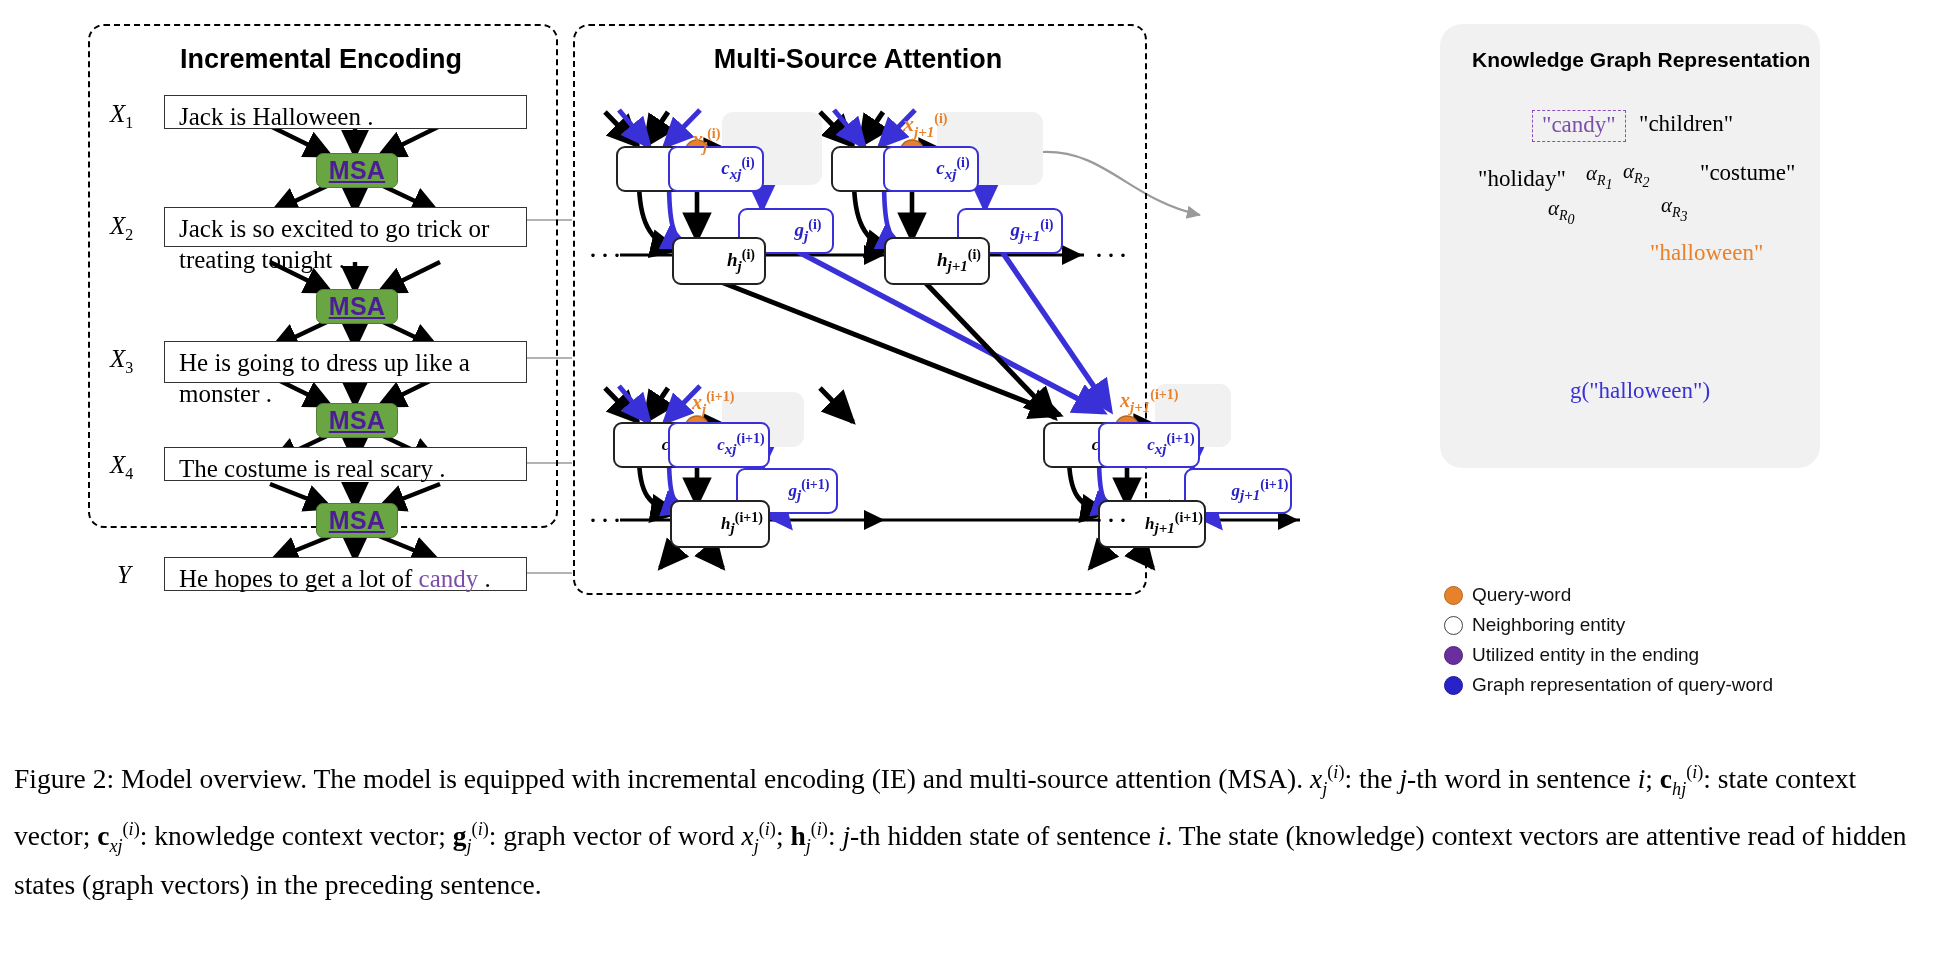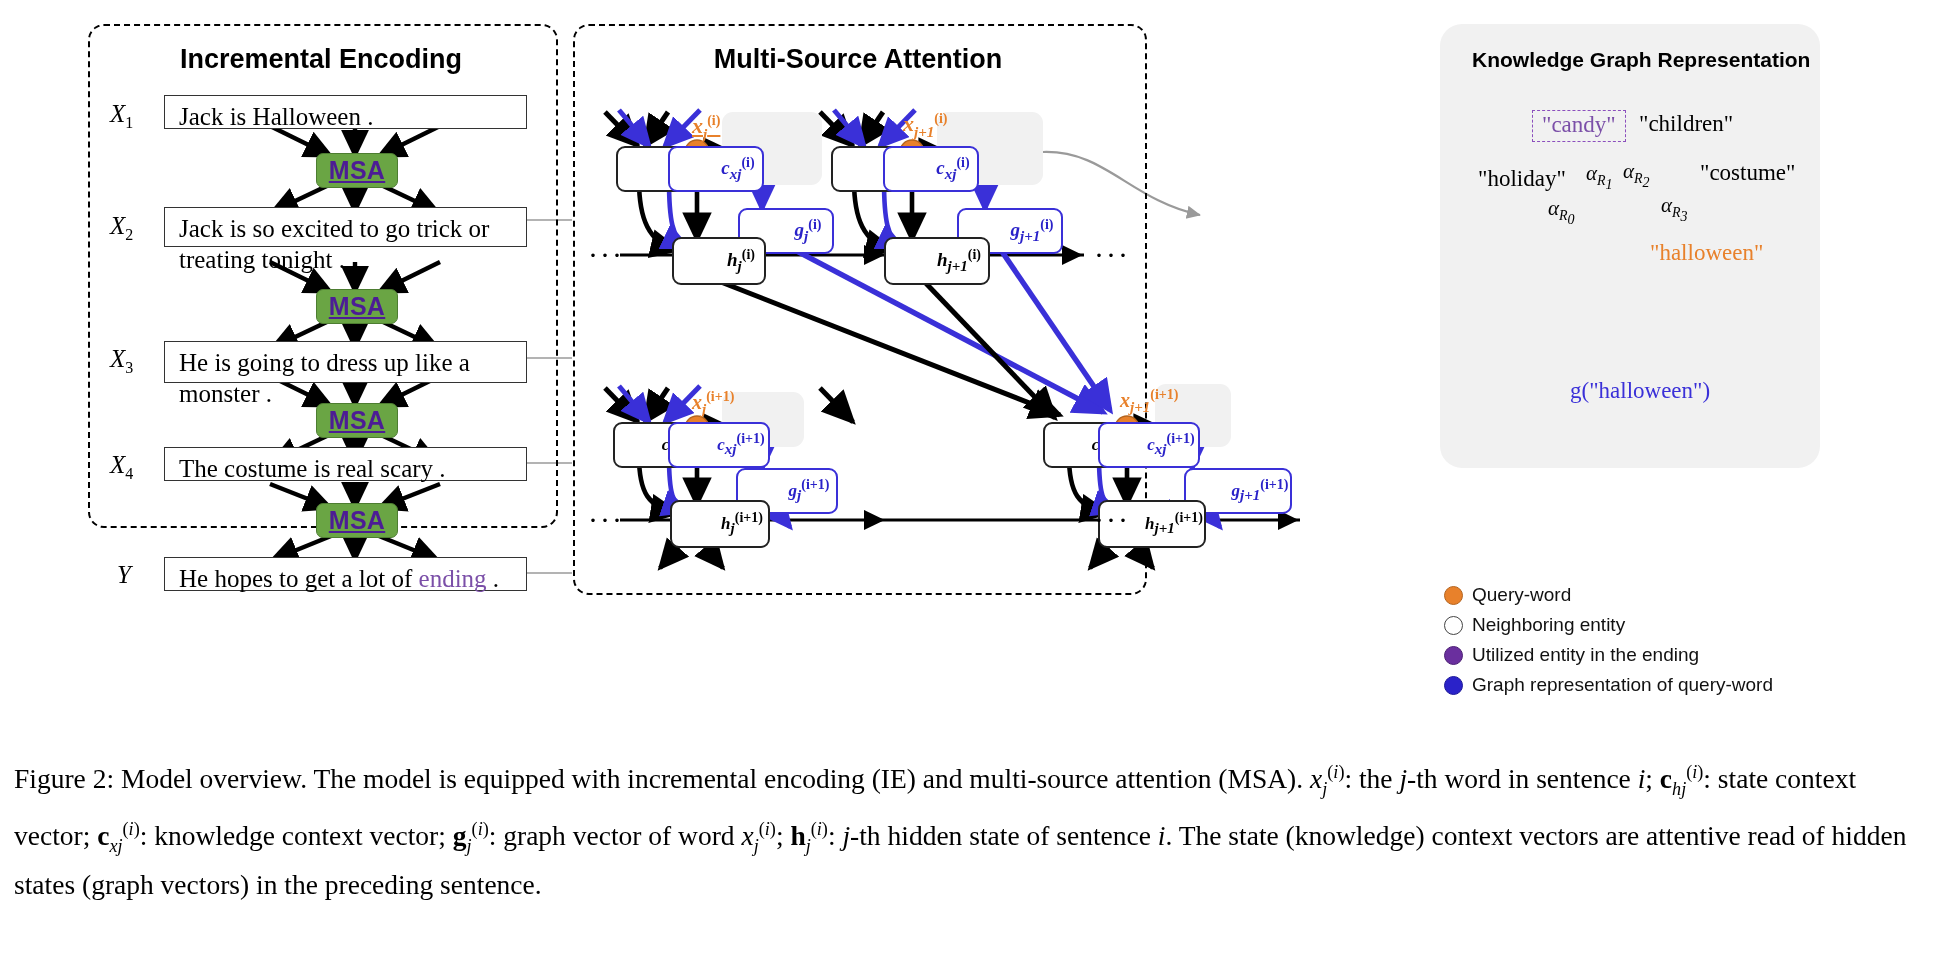--- a/index.html
+++ b/index.html
@@ -401,39 +401,39 @@
 
   <div class="msa-box" style="left:316px; top:403px; width:80px; height:33px;">MSA</div>
 
   <div class="sent-label" style="left:110px; top:451px;">X<sub>4</sub></div>
   <div class="sent-box" style="left:164px; top:447px; width:363px; height:34px;">The costume is real scary .</div>
 
   <div class="msa-box" style="left:316px; top:503px; width:80px; height:33px;">MSA</div>
 
   <div class="sent-label" style="left:117px; top:561px;">Y</div>
   <div class="sent-box" style="left:164px; top:557px; width:363px; height:34px;">
-    <span>He hopes to get a lot of </span><span class="candy-word">ending</span><span> .</span>
+    <span>He hopes to get a lot of </span><span class="candy-word">candy</span><span> .</span>
   </div>
 
   <div class="dash-panel" style="left:573px; top:24px; width:570px; height:567px;"></div>
 
   <div class="panel-title" style="left:573px; top:44px; width:570px; font-size:27px;">Multi-Source Attention</div>
 
   <div class="gray-graph" style="left:722px; top:112px; width:100px; height:73px;"></div>
   <div class="gray-graph" style="left:937px; top:112px; width:106px; height:73px;"></div>
   <div class="gray-graph" style="left:722px; top:392px; width:82px; height:55px;"></div>
   <div class="gray-graph" style="left:1155px; top:384px; width:76px; height:63px;"></div>
 
   <div class="nodebox" style="left:616px; top:146px; width:48px; height:42px; font-size:19px;">
     <span>c<span class="sb">hj</span><span class="sup">(i)</span></span>
   </div>
   <div class="nodebox blue" style="left:668px; top:146px; width:48px; height:42px; font-size:19px;">
     <span>c<span class="sb">xj</span><span class="sup">(i)</span></span>
   </div>
-  <div class="var-lbl" style="left:692px; top:113px;text-decoration:underline;">x<span class="sb">j</span><span class="sup">(i)</span></div>
+  <div class="var-lbl" style="left:692px; top:126px;">x<span class="sb">j</span><span class="sup">(i)</span></div>
   <div class="nodebox blue" style="left:738px; top:208px; width:48px; height:42px; font-size:19px;">
     <span>g<span class="sb">j</span><span class="sup">(i)</span></span>
   </div>
   <div class="nodebox" style="left:672px; top:237px; width:46px; height:44px; font-size:19px;">
     <span>h<span class="sb">j</span><span class="sup">(i)</span></span>
   </div>
 
   <div class="nodebox" style="left:831px; top:146px; width:48px; height:42px; font-size:19px;">
     <span>c<span class="sb">hj</span><span class="sup">(i)</span></span>
   </div>

